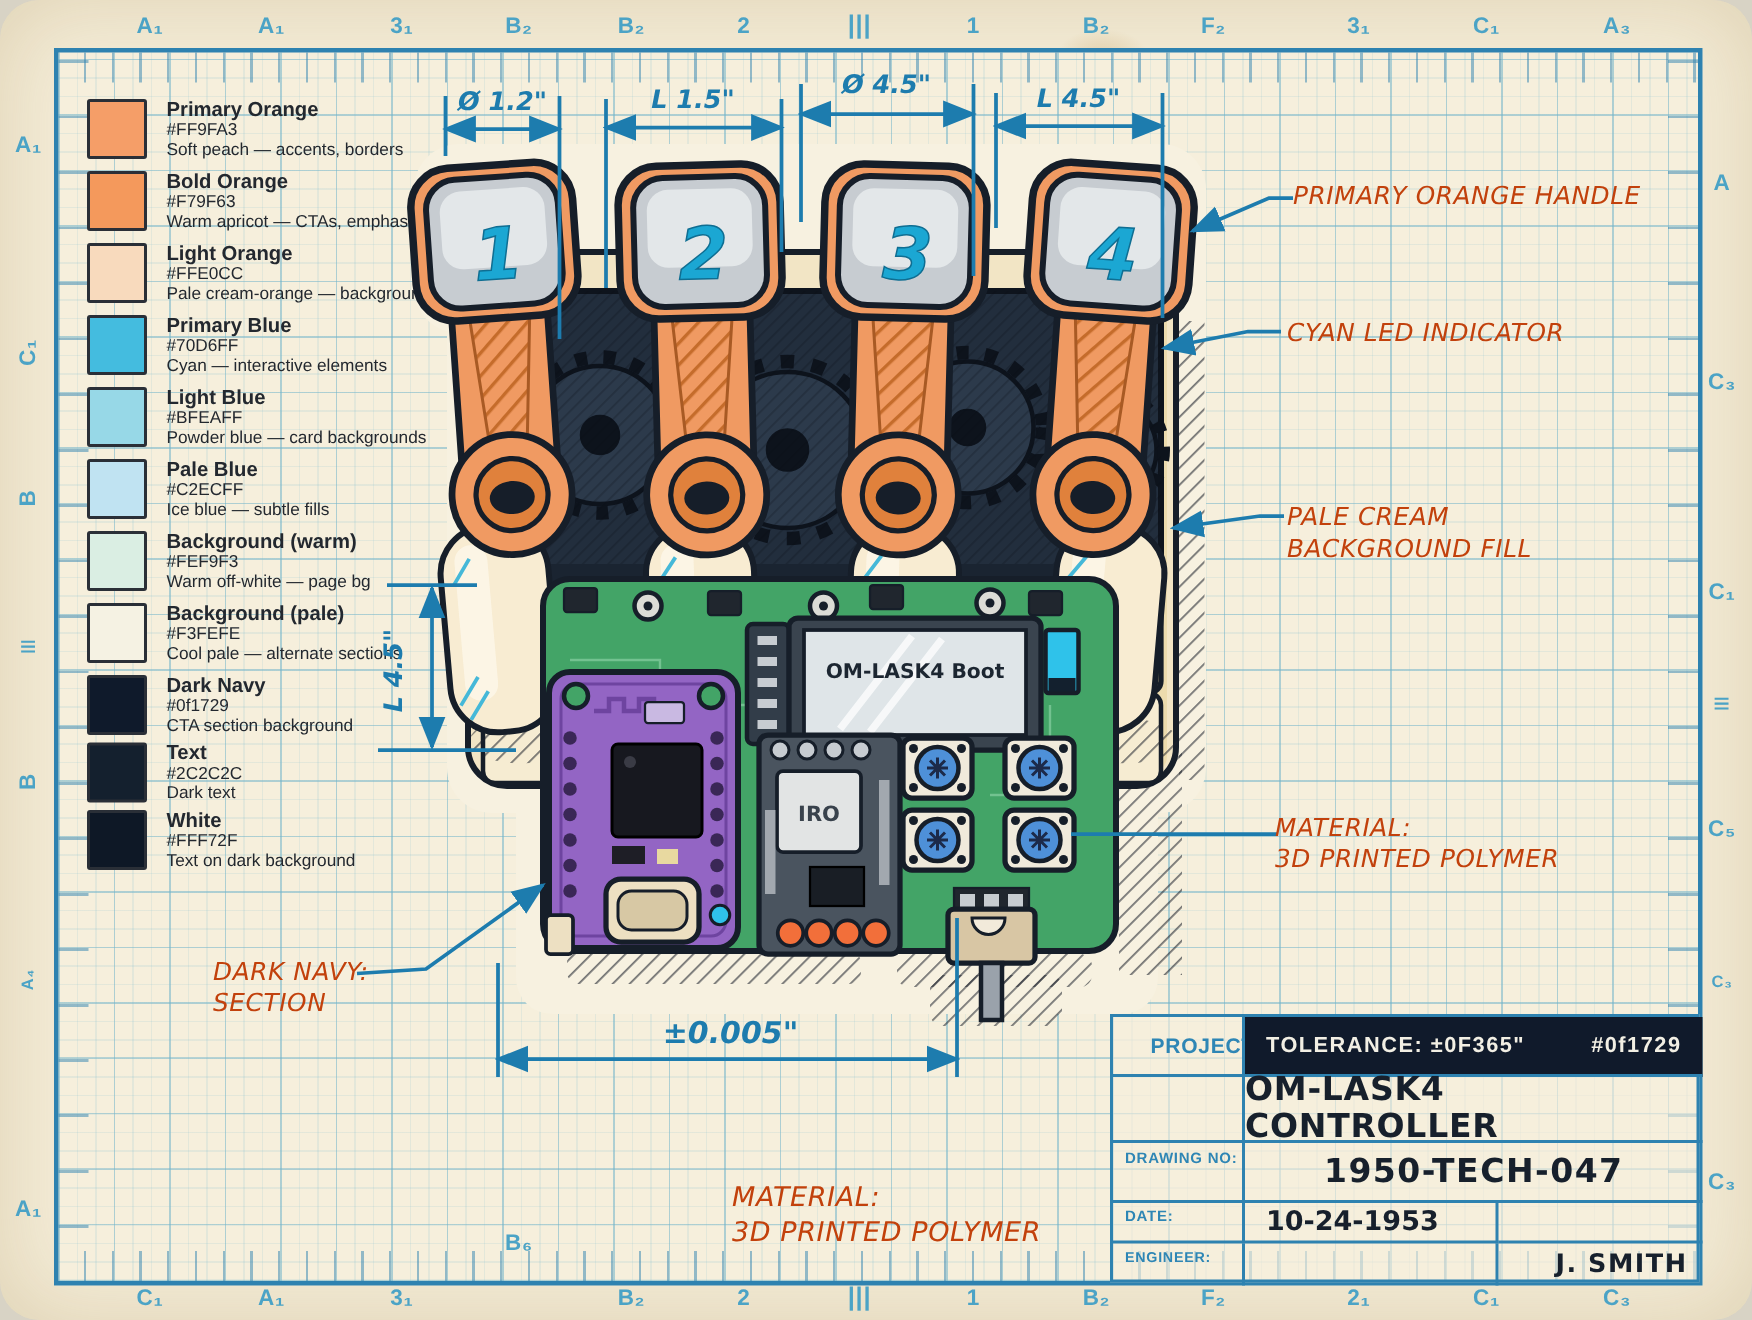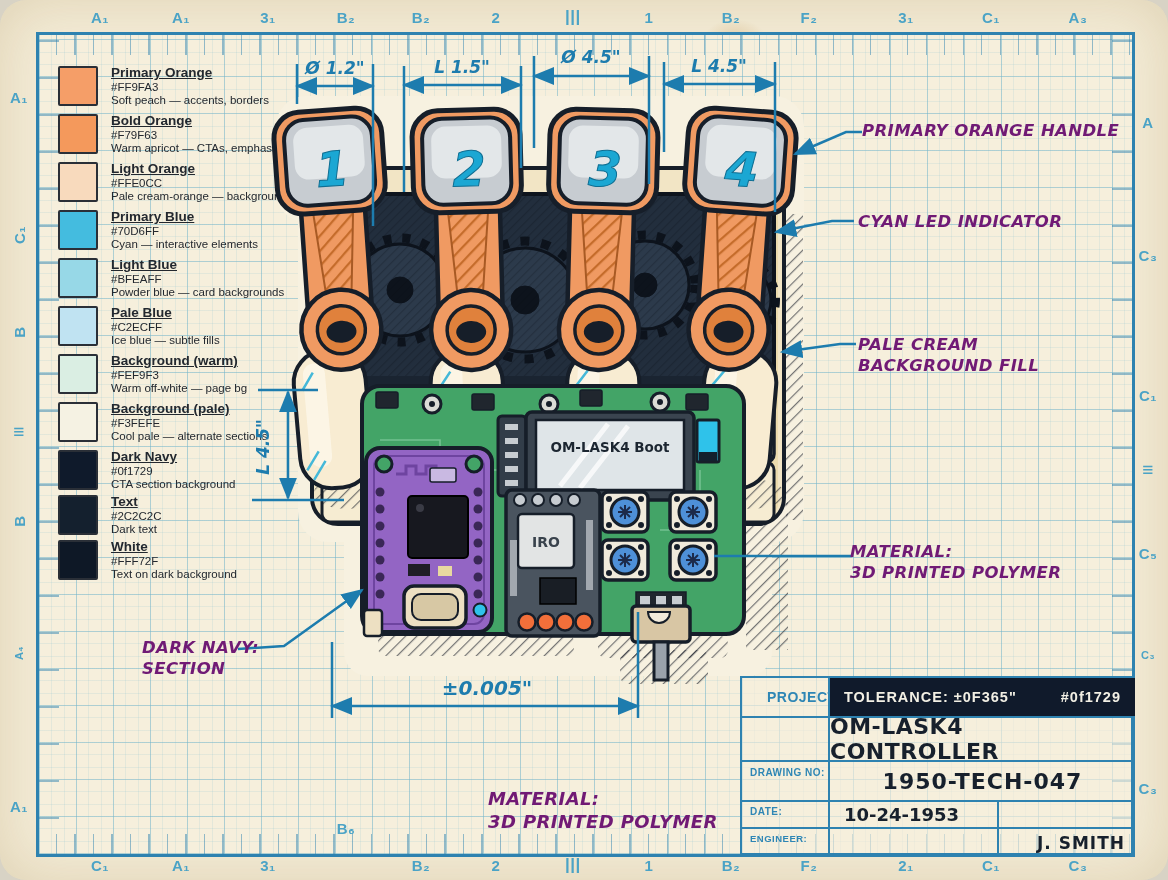--- a/index.html
+++ b/index.html
@@ -27,25 +27,25 @@
     background:repeating-linear-gradient(0deg, transparent 0 35px, rgba(46,130,176,.5) 35px 37px);}
   .ruler{position:absolute;color:#4BA3C6;font-weight:bold;font-size:15px;
          transform:translate(-50%,0);letter-spacing:.5px;}
   .ruler.rot{transform:translate(-50%,-50%) rotate(-90deg);}
   .ruler.side{transform:translate(-50%,-50%);}
   .ruler.small{font-size:11px;}
   .legend{position:absolute;left:0;top:0;}
   .leg-item{position:absolute;display:flex;}
   .leg-sw{width:36px;height:36px;border:2.5px solid #2A2F37;border-radius:2px;flex:0 0 auto;}
   .leg-tx{margin-left:13px;color:#23282F;}
-  .leg-name{font-size:13.5px;font-weight:bold;line-height:14px;white-space:nowrap;text-decoration:underline;}
+  .leg-name{font-size:13.5px;font-weight:bold;line-height:14px;white-space:nowrap;}
   .leg-hex{font-size:11.5px;line-height:13px;margin-top:1px;white-space:nowrap;}
   .leg-desc{font-size:11.5px;line-height:13px;white-space:nowrap;}
-  .ann{position:absolute;color:#701a75;font-family:"DejaVu Sans",sans-serif;
-       font-style:italic;font-weight:bold;font-size:16.5px;line-height:21px;
+  .ann{position:absolute;color:#c2410c;font-family:"DejaVu Sans",sans-serif;
+       font-style:italic;font-weight:normal;font-size:16.5px;line-height:21px;
        letter-spacing:.4px;white-space:nowrap;}
   .dim-label{position:absolute;color:#1D7CAE;font-family:"DejaVu Sans",sans-serif;
        font-style:italic;font-weight:bold;font-size:17px;transform:translate(-50%,0);
        white-space:nowrap;}
   .tb{position:absolute;left:740px;top:676px;width:393px;height:179px;
       border:2.5px solid #2E82B0;box-sizing:border-box;background:rgba(246,239,220,.6);}
   .tb-cell{position:absolute;box-sizing:border-box;}
   .tb-label{color:#2E86B5;font-weight:bold;letter-spacing:.5px;}
   .tb-val{color:#17202C;font-weight:bold;font-family:"DejaVu Sans",sans-serif;}
   svg text{font-family:"DejaVu Sans",sans-serif;}

